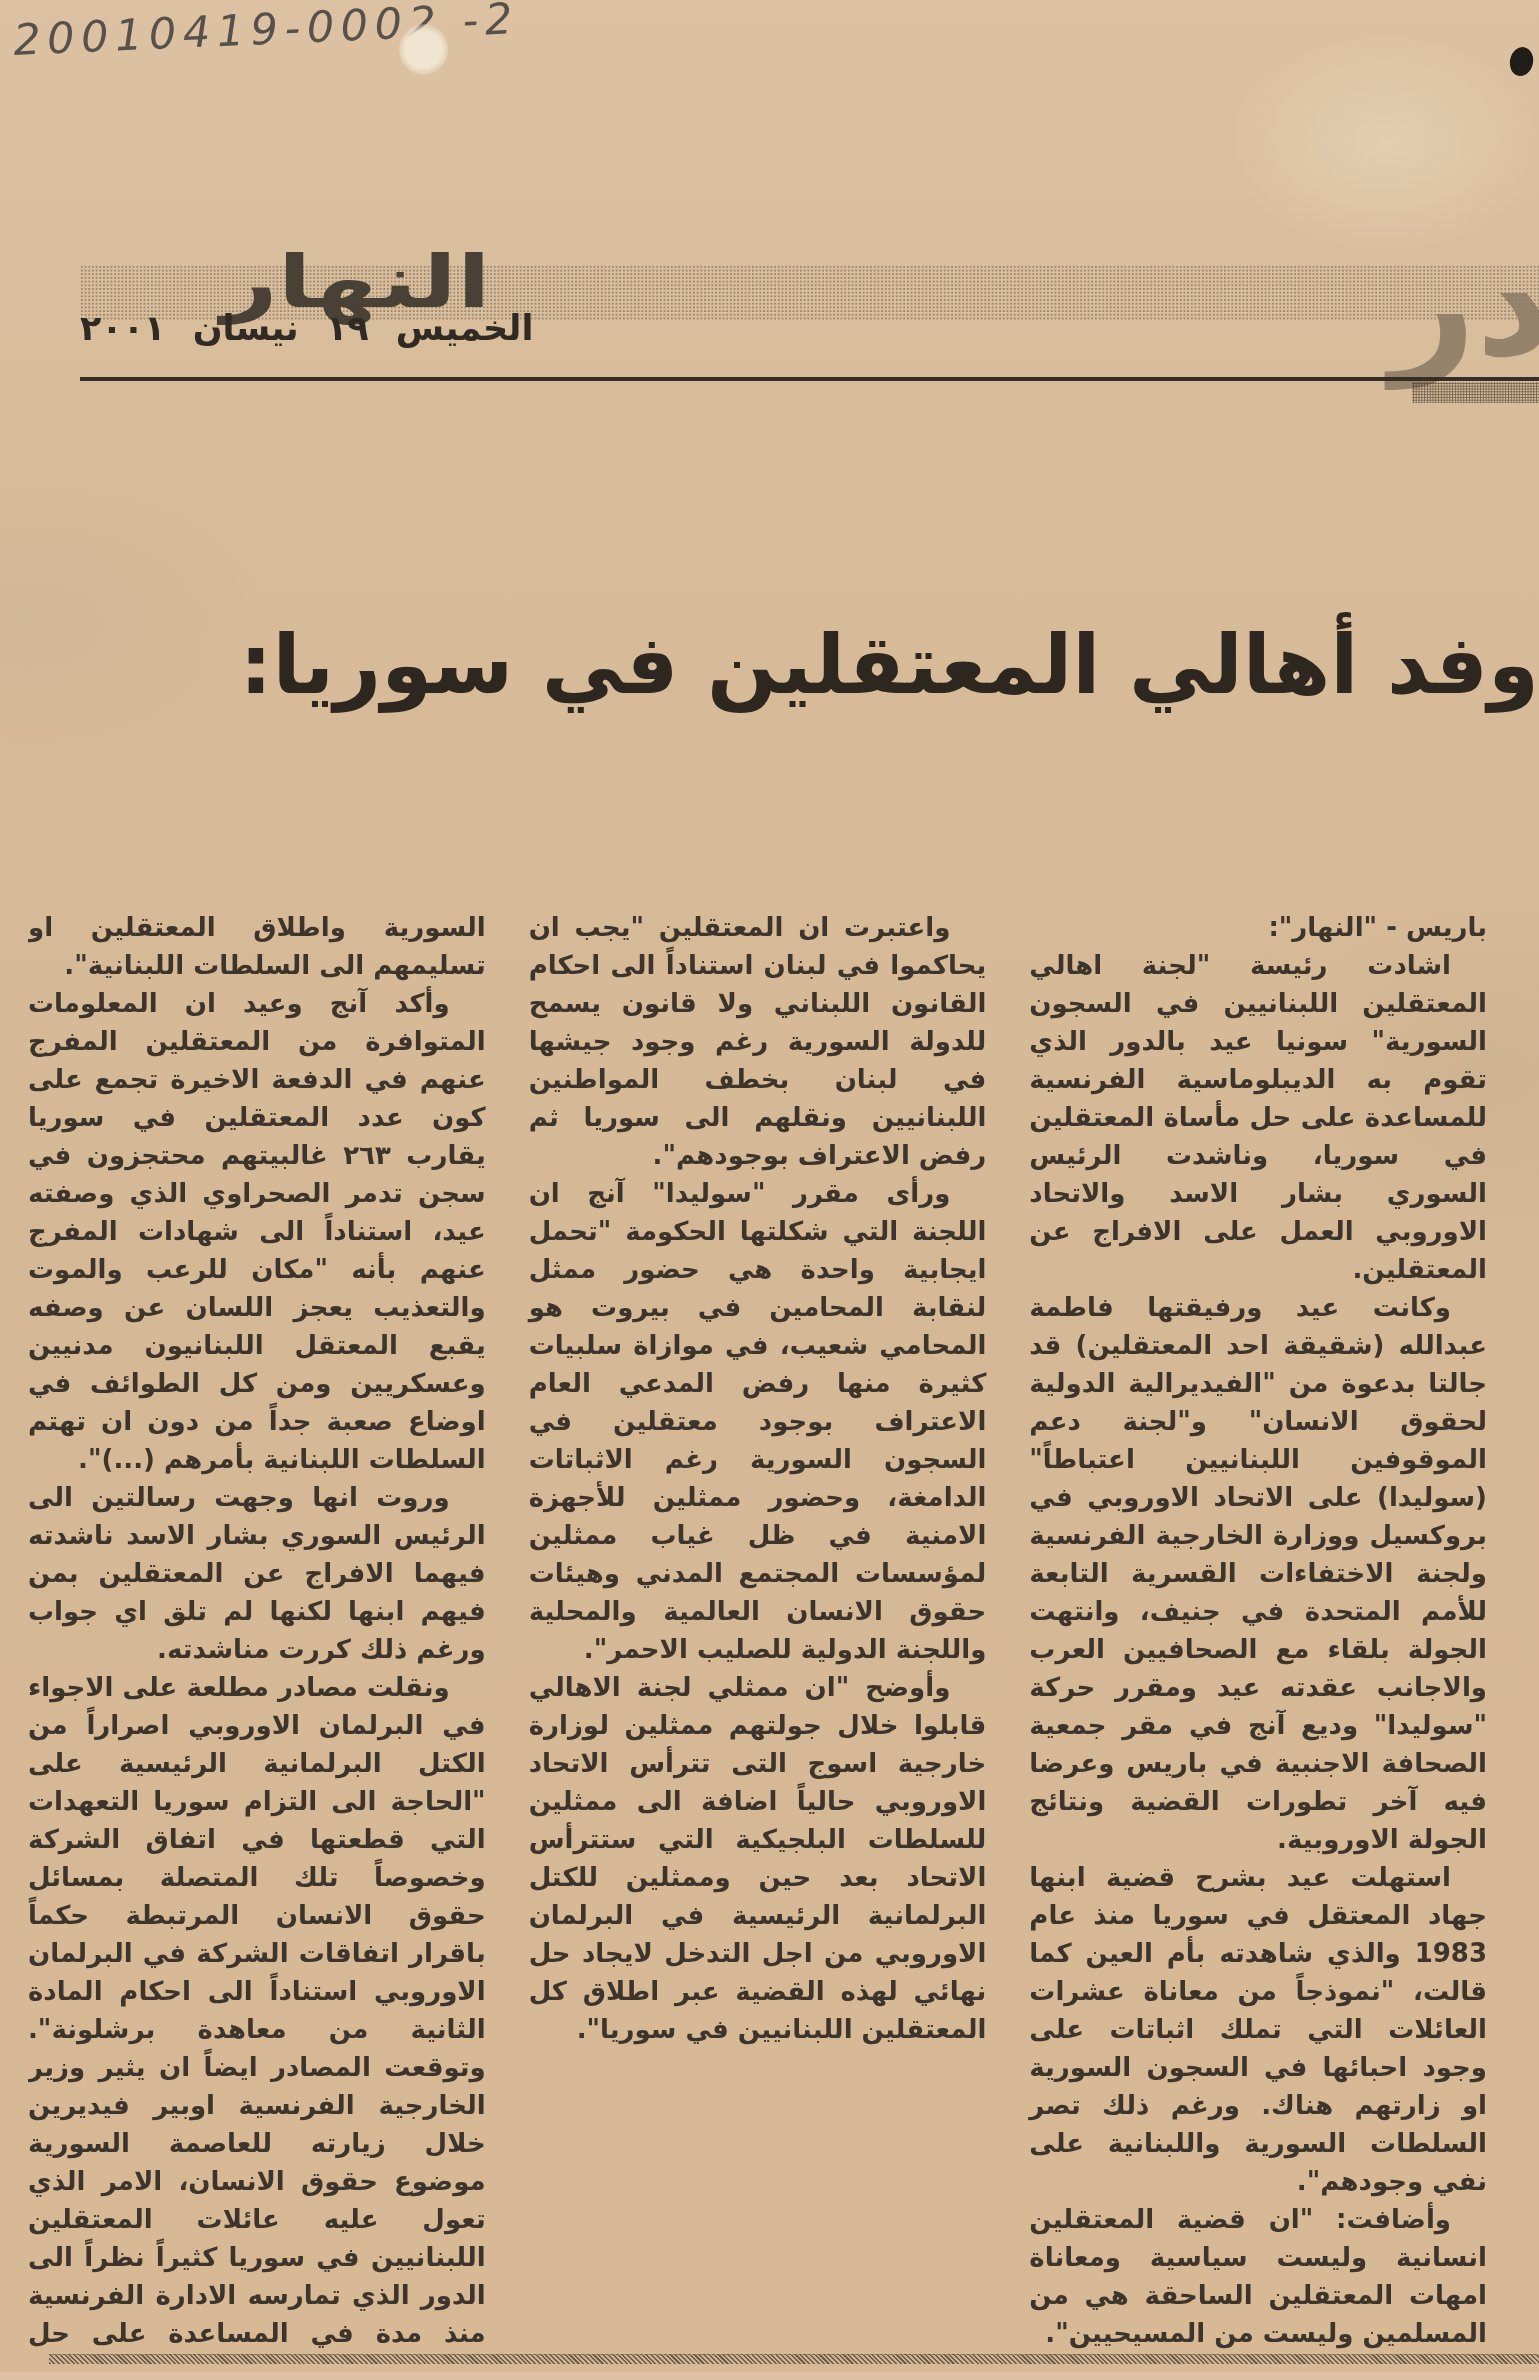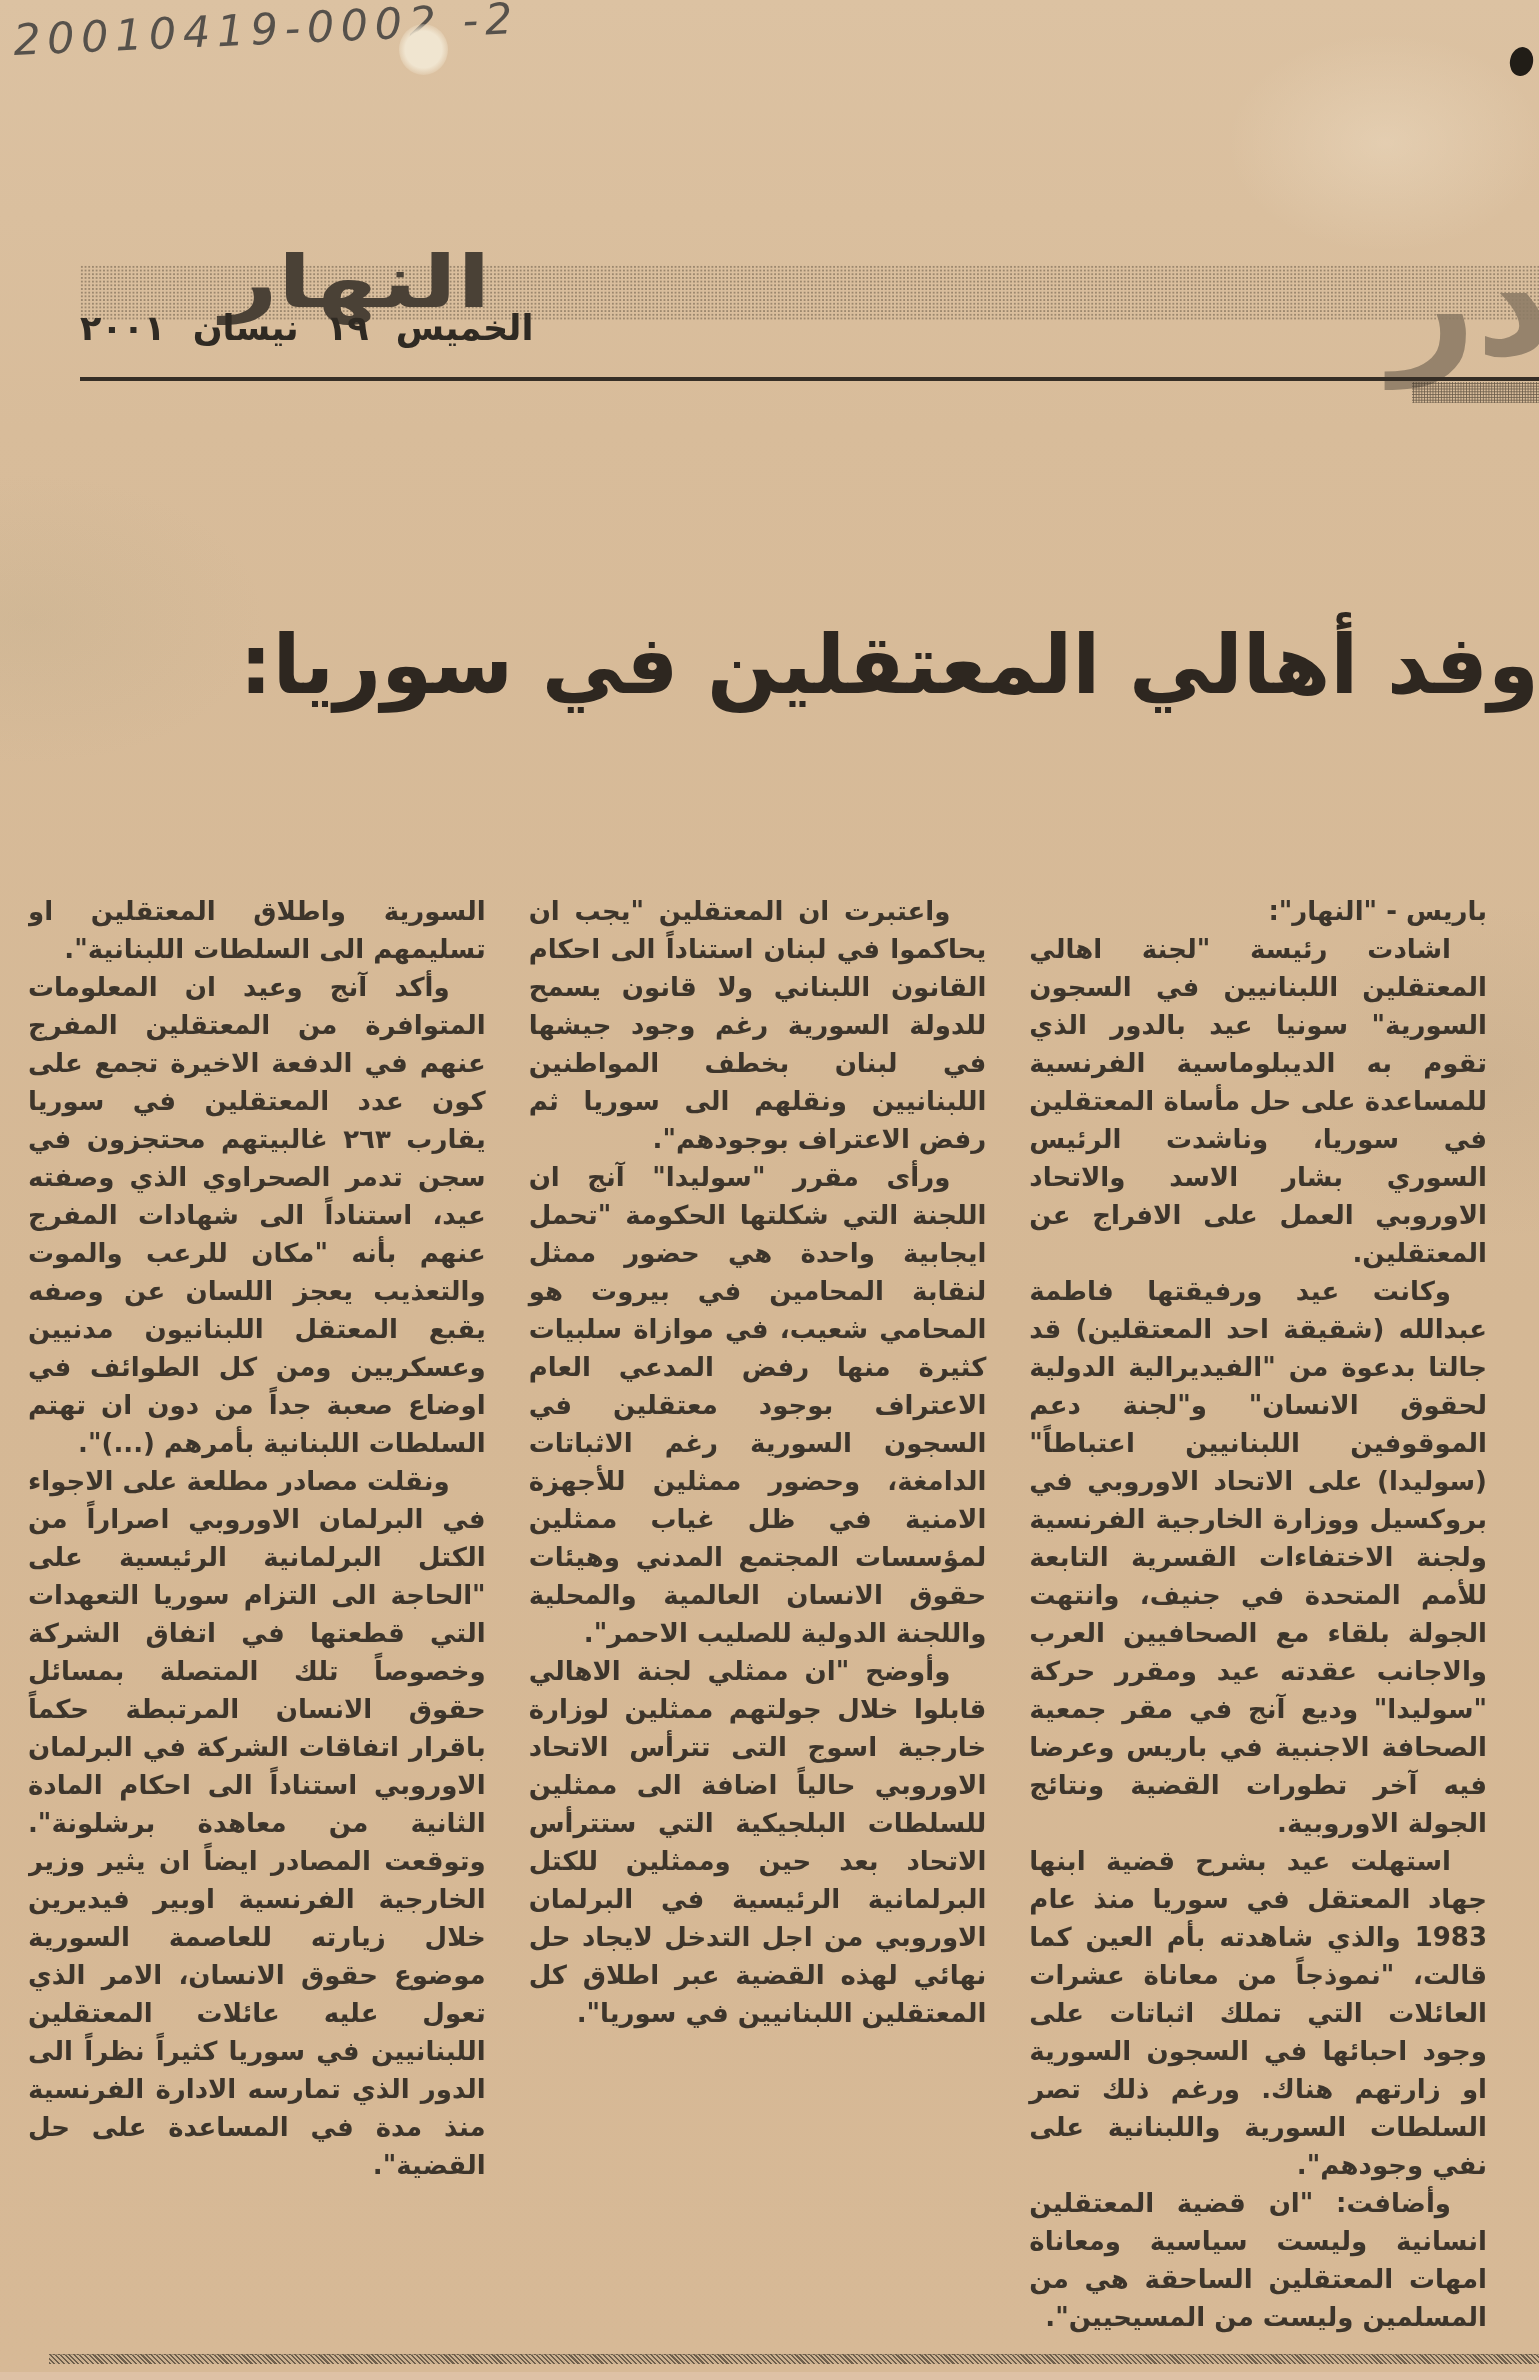--- a/index.html
+++ b/index.html
@@ -65,21 +65,21 @@
   .main-headline{
     position:absolute;left:0;right:0;top:598px;margin:0;text-align:right;direction:rtl;
     font-weight:bold;color:#2e2720;
   }
   .main-headline .hl{display:block;font-size:82px;line-height:133px;}
   
   .body-cols{
     position:absolute;left:28px;right:52px;top:892px;height:1460px;overflow:hidden;
     display:flex;direction:rtl;gap:43px;
   }
-  .col{flex:1 1 0;direction:rtl;}
+  .col{flex:1 1 0;direction:rtl;margin-top:16px;}
   .col p{
     margin:0;font-size:26px;line-height:38px;font-weight:bold;color:#3d352b;
     text-align:justify;text-indent:36px;
   }
   .col p.no-indent{text-indent:0;}
   .col p.dateline{font-weight:bold;}
   
   .bottom-hatch{
     position:absolute;left:49px;right:0;top:2354px;height:9.4px;
     background:repeating-linear-gradient(45deg,#6e5f4c 0 1.5px,#cdb291 1.5px 3.4px);
@@ -125,20 +125,21 @@
 
     <div class="col">
       <p>واعتبرت ان المعتقلين "يجب ان يحاكموا في لبنان استناداً الى احكام القانون اللبناني ولا قانون يسمح للدولة السورية رغم وجود جيشها في لبنان بخطف المواطنين اللبنانيين ونقلهم الى سوريا ثم رفض الاعتراف بوجودهم".</p>
       <p>ورأى مقرر "سوليدا" آنج ان اللجنة التي شكلتها الحكومة "تحمل ايجابية واحدة هي حضور ممثل لنقابة المحامين في بيروت هو المحامي شعيب، في موازاة سلبيات كثيرة منها رفض المدعي العام الاعتراف بوجود معتقلين في السجون السورية رغم الاثباتات الدامغة، وحضور ممثلين للأجهزة الامنية في ظل غياب ممثلين لمؤسسات المجتمع المدني وهيئات حقوق الانسان العالمية والمحلية واللجنة الدولية للصليب الاحمر".</p>
       <p>وأوضح "ان ممثلي لجنة الاهالي قابلوا خلال جولتهم ممثلين لوزارة خارجية اسوج التى تترأس الاتحاد الاوروبي حالياً اضافة الى ممثلين للسلطات البلجيكية التي ستترأس الاتحاد بعد حين وممثلين للكتل البرلمانية الرئيسية في البرلمان الاوروبي من اجل التدخل لايجاد حل نهائي لهذه القضية عبر اطلاق كل المعتقلين اللبنانيين في سوريا".</p>
     </div>
 
     <div class="col">
       <p class="no-indent">السورية واطلاق المعتقلين او تسليمهم الى السلطات اللبنانية".</p>
       <p>وأكد آنج وعيد ان المعلومات المتوافرة من المعتقلين المفرج عنهم في الدفعة الاخيرة تجمع على كون عدد المعتقلين في سوريا يقارب ٢٦٣ غالبيتهم محتجزون في سجن تدمر الصحراوي الذي وصفته عيد، استناداً الى شهادات المفرج عنهم بأنه "مكان للرعب والموت والتعذيب يعجز اللسان عن وصفه يقبع المعتقل اللبنانيون مدنيين وعسكريين ومن كل الطوائف في اوضاع صعبة جداً من دون ان تهتم السلطات اللبنانية بأمرهم (...)".</p>
+      <p>وروت انها وجهت رسالتين الى الرئيس السوري بشار الاسد ناشدته فيهما الافراج عن المعتقلين بمن فيهم ابنها لكنها لم تلق اي جواب ورغم ذلك كررت مناشدته.</p>
       <p>ونقلت مصادر مطلعة على الاجواء في البرلمان الاوروبي اصراراً من الكتل البرلمانية الرئيسية على "الحاجة الى التزام سوريا التعهدات التي قطعتها في اتفاق الشركة وخصوصاً تلك المتصلة بمسائل حقوق الانسان المرتبطة حكماً باقرار اتفاقات الشركة في البرلمان الاوروبي استناداً الى احكام المادة الثانية من معاهدة برشلونة". وتوقعت المصادر ايضاً ان يثير وزير الخارجية الفرنسية اوبير فيديرين خلال زيارته للعاصمة السورية موضوع حقوق الانسان، الامر الذي تعول عليه عائلات المعتقلين اللبنانيين في سوريا كثيراً نظراً الى الدور الذي تمارسه الادارة الفرنسية منذ مدة في المساعدة على حل القضية".</p>
     </div>
 
   </div>
 
   <div class="bottom-hatch"></div>
   <div class="bottom-edge"></div>
 
 </div>
 

